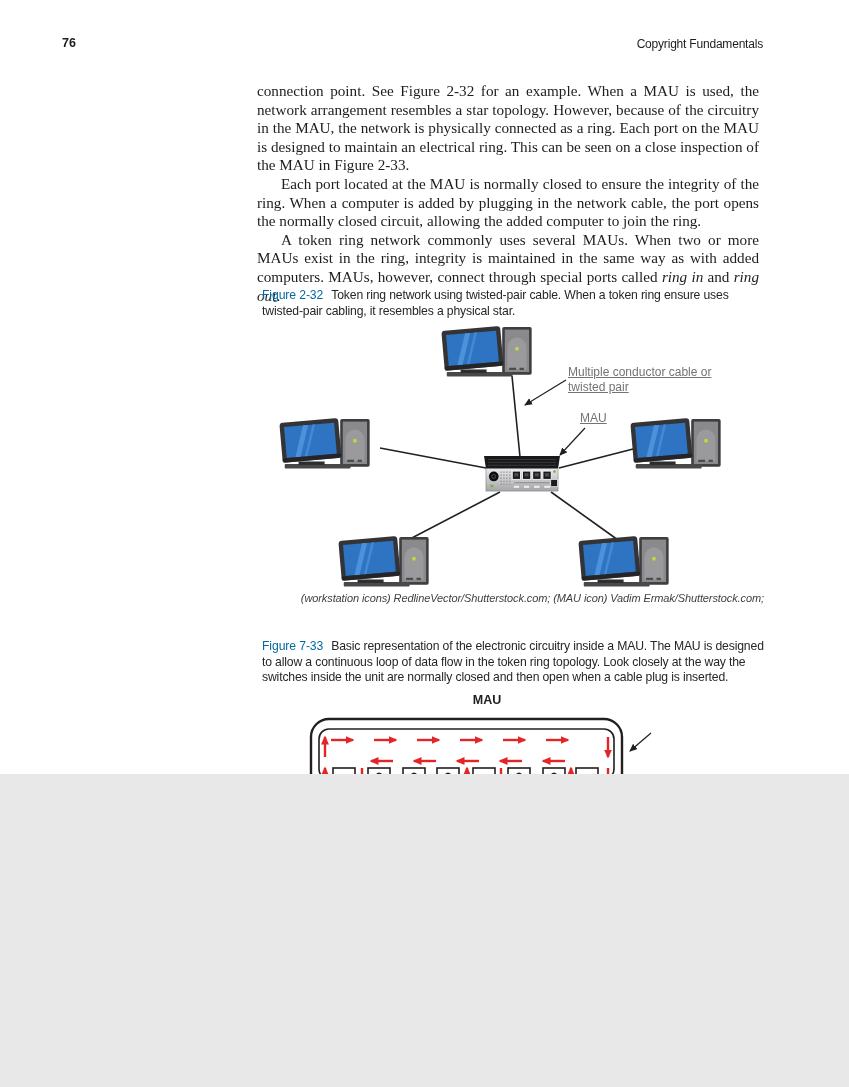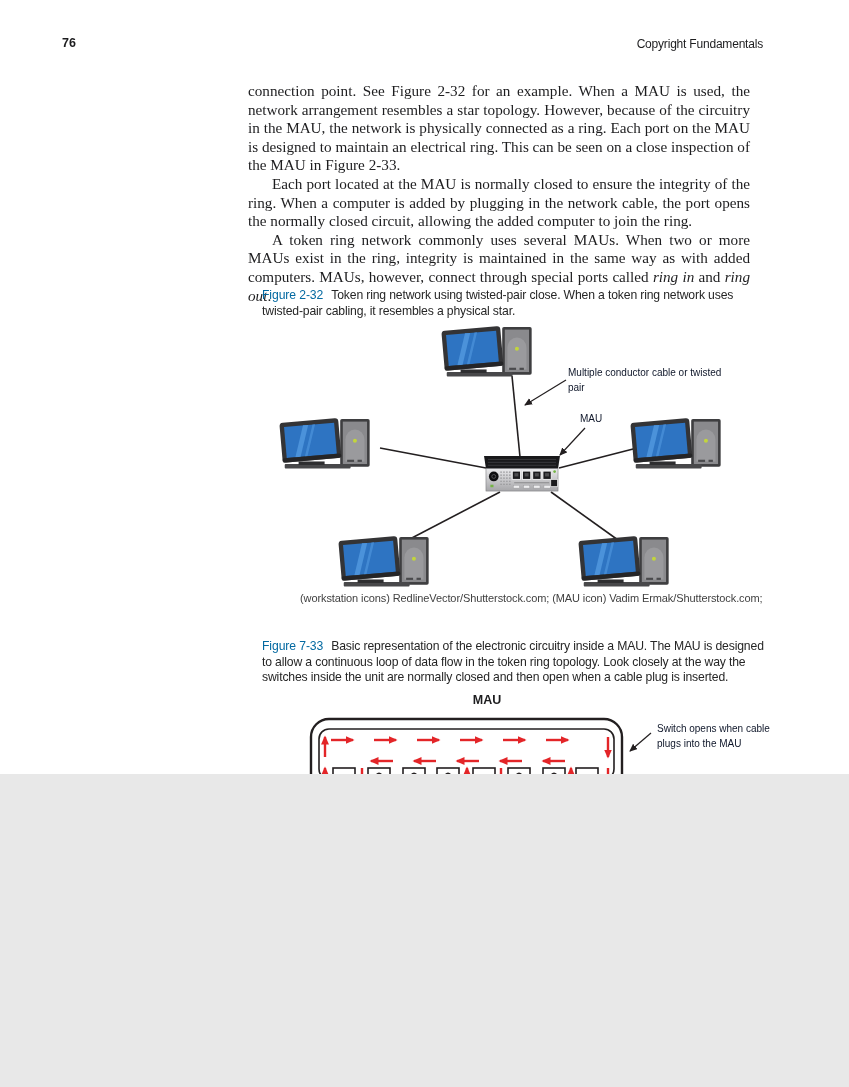--- a/index.html
+++ b/index.html
@@ -1,32 +1,32 @@
 <!DOCTYPE html>
 <html><head>
 <meta charset="utf-8">
 <style>
   html,body{margin:0;padding:0;background:#e8e8e8;}
   .page{position:relative;width:849px;height:774px;background:#ffffff;margin:0 auto;
         font-family:"Liberation Sans",sans-serif;overflow:hidden;}
   .hdr-num{position:absolute;left:62px;top:36px;font-size:12.5px;font-weight:bold;color:#1d1d1f;}
   .hdr-title{position:absolute;right:86px;top:37px;font-size:12px;color:#1d1d1f;letter-spacing:-0.2px;}
-  .body-text{position:absolute;left:248px;top:82px;width:502px;
+  .body-text{position:absolute;left:257px;top:82px;width:502px;
              font-family:"Liberation Serif",serif;font-size:15.2px;line-height:18.6px;
              color:#1d1d1f;text-align:justify;}
   .body-text p{margin:0;}
   .body-text p.ind{text-indent:24px;}
   .caption{position:absolute;left:262px;width:504px;font-size:12.2px;line-height:15.6px;
            color:#262626;letter-spacing:-0.15px;margin:0;}
   .cap32{top:288px;}
   .cap33{top:639px;}
   .figlabel{font-weight:normal;color:#0369a1;margin-right:8px;letter-spacing:-0.1px;margin-top:40px;}
   .fig-svg{position:absolute;}
-  .annot{position:absolute;font-size:10px;line-height:15.4px;color:#0f172a;}
-  .credit{position:absolute;font-size:11px;line-height:13.5px;color:#3f3f3f;letter-spacing:-0.1px;}
+  .annot{position:absolute;font-size:12px;line-height:15.4px;color:#737373;text-decoration:underline;}
+  .credit{position:absolute;text-align:right;font-style:italic;font-size:11px;line-height:13.5px;color:#3f3f3f;letter-spacing:-0.1px;}
   .fig33-title{position:absolute;left:437px;top:693px;width:100px;text-align:center;
                font-size:12.5px;font-weight:bold;color:#1d1d1f;}
   .copyright{position:absolute;right:86px;top:1042px;font-size:10.8px;color:#a6a6a8;margin-top:12px;}
   .ra{stroke:#e32528;stroke-width:2.4;fill:none;}
   .blk{stroke:#231f20;fill:none;}
   .cable{stroke:#231f20;stroke-width:1.6;fill:none;}
   .annarrow{stroke:#231f20;stroke-width:1.2;fill:none;}
 </style>
 </head>
 <body>
@@ -120,21 +120,21 @@
   <div class="hdr-num">76</div>
   <div class="hdr-title">Copyright Fundamentals</div>
 
   <div class="body-text">
     <p>connection point. See Figure 2-32 for an example. When a MAU is used, the network arrangement resembles a star topology. However, because of the circuitry in the MAU, the network is physically connected as a ring. Each port on the MAU is designed to maintain an electrical ring. This can be seen on a close inspection of the MAU in Figure 2-33.</p>
     <p class="ind">Each port located at the MAU is normally closed to ensure the integrity of the ring. When a computer is added by plugging in the network cable, the port opens the normally closed circuit, allowing the added computer to join the ring.</p>
     <p class="ind"><span>A token ring network commonly uses several MAUs. When two or more MAUs exist in the ring, integrity is maintained in the same way as with added computers. MAUs, however, connect through special ports called </span><i>ring in</i><span> and </span><i>ring out</i><span>.</span></p>
   </div>
 
   <p class="caption cap32">
-    <span class="figlabel">Figure 2-32</span><span>Token ring network using twisted-pair close. When a token ring network uses twisted-pair cabling, it resembles a physical star.</span>
+    <span class="figlabel">Figure 2-32</span><span>Token ring network using twisted-pair cable. When a token ring ensure uses twisted-pair cabling, it resembles a physical star.</span>
   </p>
 
   <svg class="fig-svg" style="left:260px;top:322px" width="510" height="300" viewBox="260 322 510 300">
     <g>
       <line class="cable" x1="512" y1="376" x2="520" y2="457"></line>
       <line class="cable" x1="380" y1="448" x2="486" y2="468"></line>
       <line class="cable" x1="637" y1="448" x2="559" y2="468"></line>
       <line class="cable" x1="408" y1="540" x2="500" y2="492"></line>
       <line class="cable" x1="618" y1="540" x2="551" y2="492"></line>
     </g>
@@ -262,17 +262,16 @@
         <use href="#ws" x="424" y="902" width="110" height="57"></use>
       </g>
     <g>
         <use href="#ws" x="578" y="902" width="110" height="57"></use>
       </g>
     <g>
       <line class="annarrow" x1="651" y1="733" x2="630" y2="751" marker-end="url(#mBlk)"></line>
       <line class="annarrow" x1="655" y1="851" x2="632" y2="877" marker-end="url(#mBlk)"></line>
     </g>
   </svg>
-  <div class="annot" style="left:657px;top:721px;width:118px">Switch opens when cable plugs into the MAU</div>
   <div class="annot" style="left:666px;top:844px;width:95px">Data flows in a ring</div>
 
   <div class="copyright">Copyright Goodheart-Willcox Co., Inc.</div>
 </div>
 
 </body></html>

